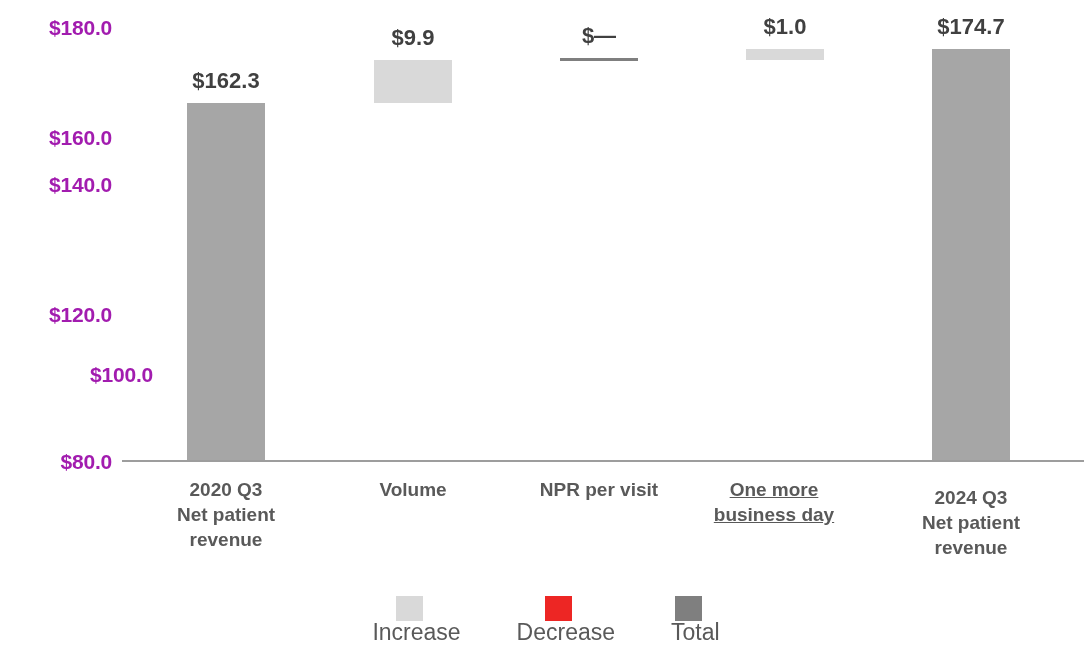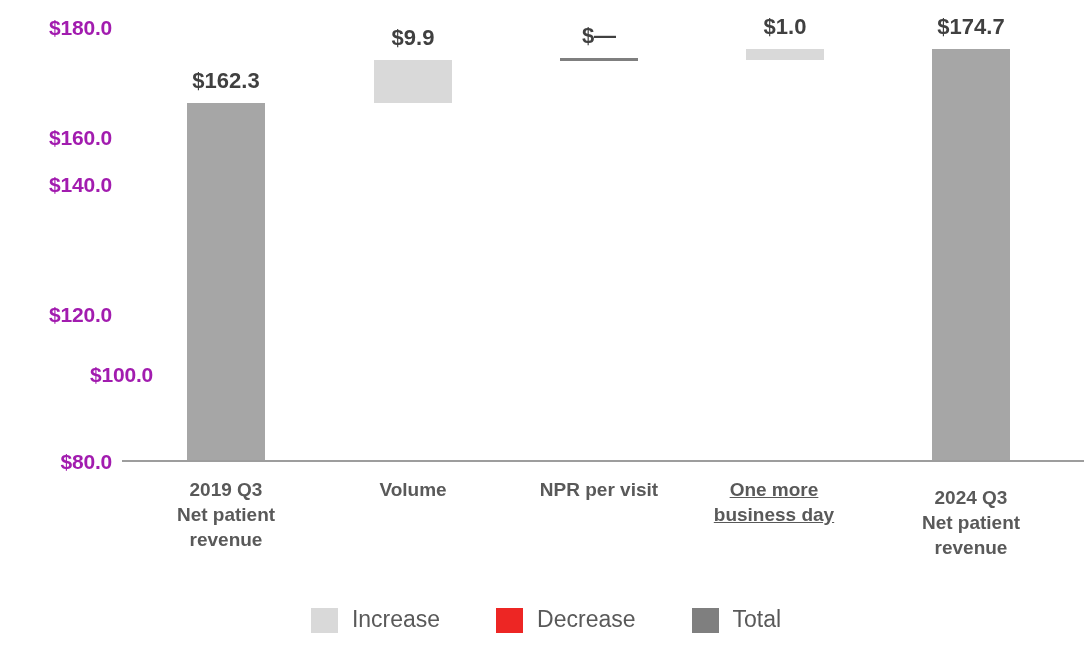--- a/index.html
+++ b/index.html
@@ -89,23 +89,23 @@
     left: 0;
     top: 592px;
     width: 1092px;
     display: flex;
     flex-direction: row;
     justify-content: center;
     align-items: center;
   }
   .legend-item {
     display: flex;
-    flex-direction: row;
-    align-items: flex-start;
-    margin: 16px 28px;
+    flex-direction: column;
+    align-items: center;
+    margin: 4px 28px;
   }
   .legend-swatch {
     width: 27px;
     height: 25px;
     margin-right: 14px;
   }
   .legend-label {
     font-size: 23px;
     color: #595959;
     line-height: 1;
@@ -144,21 +144,21 @@
 
     <div class="bar-value" style="left:291px; top:27px;">$9.9</div>
 
     <div class="bar-value" style="left:477px; top:25px;">$—</div>
 
     <div class="bar-value" style="left:663px; top:16px;">$1.0</div>
 
     <div class="bar-value" style="left:849px; top:16px;">$174.7</div>
   </div>
 
-  <div class="x-label" style="left:226px; width:190px;">2019 Q3
+  <div class="x-label" style="left:226px; width:190px;">2020 Q3
 Net patient
 revenue</div>
 
   <div class="x-label" style="left:599px; width:200px;">NPR per visit</div>
 
   <div class="x-label" style="left:413px; width:190px;">Volume</div>
 
   <div class="x-label" style="left:774px; width:200px;text-decoration:underline;">One more
 business day</div>
 

